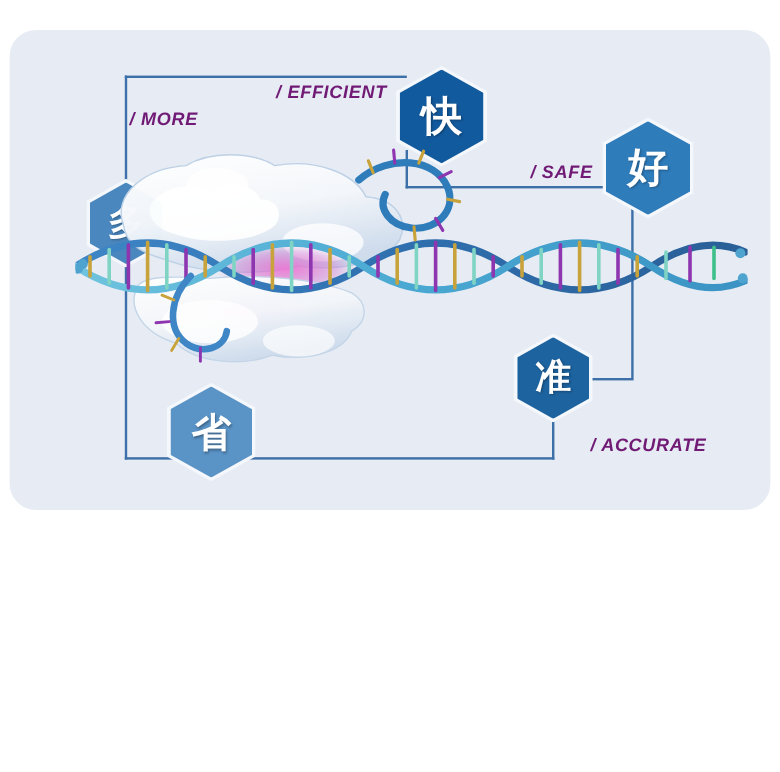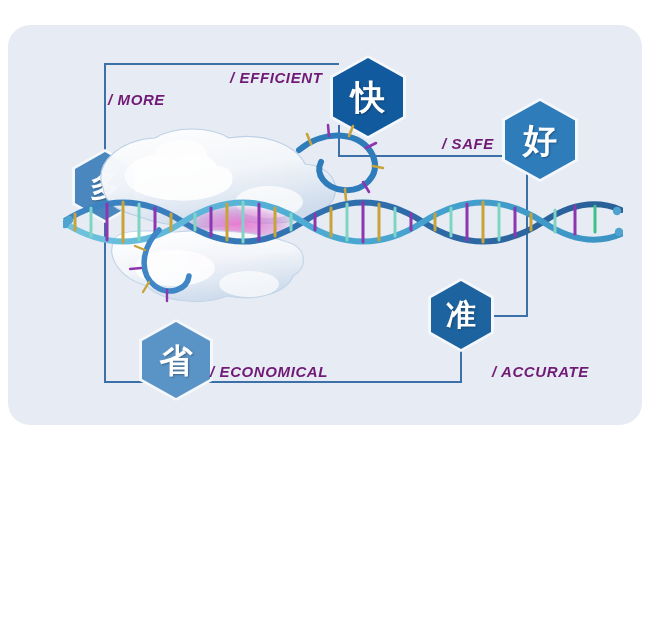--- a/index.html
+++ b/index.html
@@ -83,21 +83,20 @@
   </div>
 
   <div class="hex hex-ring" style="left:131px;top:294px;width:74px;height:82px;">
     <div class="hexinner" style="background:#5a93c6;"></div>
     <span class="hexlabel" style="font-size:33px;">省</span>
   </div>
 
   <span class="encap" style="left:100px;top:66px;">/ MORE</span>
   <span class="encap" style="left:222px;top:44px;">/ EFFICIENT</span>
   <span class="encap" style="left:434px;top:110px;">/ SAFE</span>
-  <span class="encap" style="left:202px;top:338px;">/ ECONOMICAL</span>
   <span class="encap" style="left:484px;top:338px;text-align:center;">/ ACCURATE</span>
 
   <svg id="bio-art" viewBox="0 0 560 210" xmlns="http://www.w3.org/2000/svg">
     <defs>
       <linearGradient id="protG" x1="0" y1="0" x2="0.4" y2="1">
         <stop offset="0%" stop-color="#ffffff"></stop>
         <stop offset="55%" stop-color="#f3f6fa"></stop>
         <stop offset="100%" stop-color="#cfdcec"></stop>
       </linearGradient>
       <radialGradient id="pinkG" cx="50%" cy="50%" r="50%">

